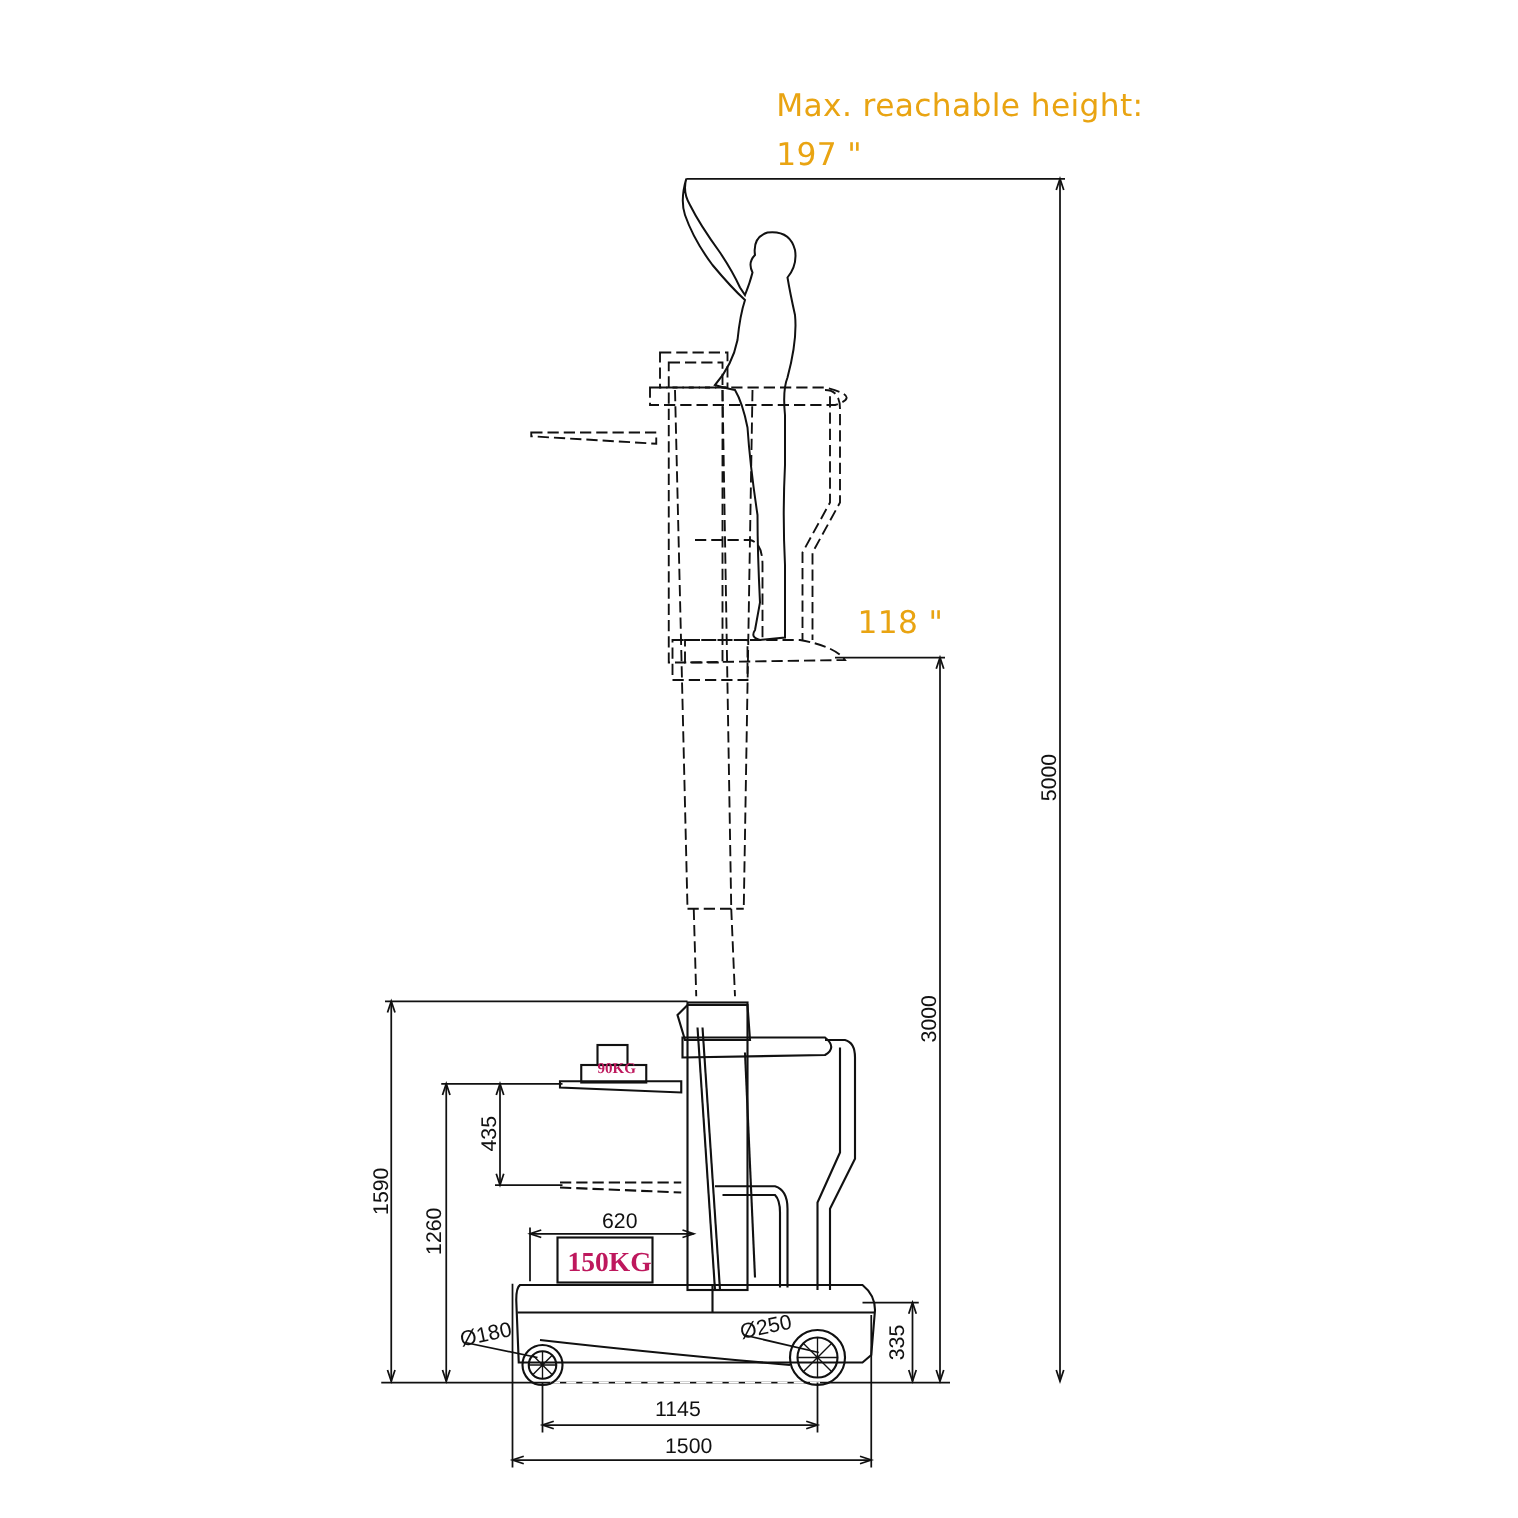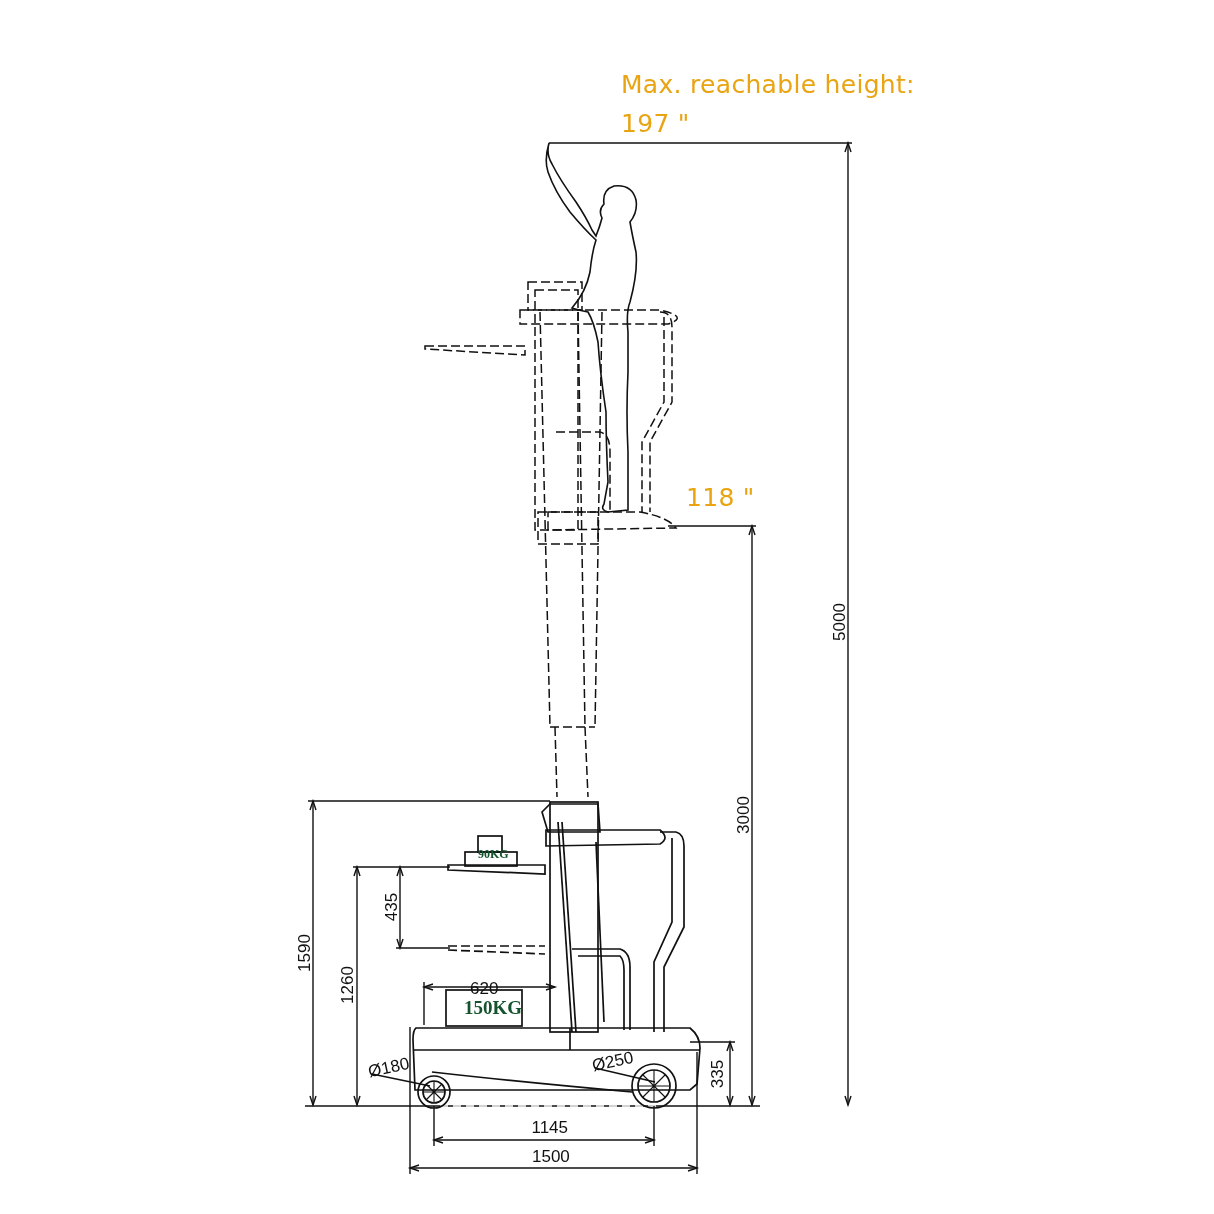--- a/index.html
+++ b/index.html
@@ -1,21 +1,21 @@
 <!DOCTYPE html>
 <html><head>
 <meta charset="utf-8">
 <style>
   html, body { margin: 0; padding: 0; background: #ffffff; }
   body { width: 1214px; height: 1214px; position: relative; overflow: hidden; font-family: "DejaVu Sans", sans-serif; }
   #stage { position: absolute; left: 0; top: 12px; width: 1214px; height: 1214px; }
   .callout { position: absolute; color: #e9a412; font-family: "DejaVu Sans", sans-serif; font-size: 25px; line-height: 38px; white-space: nowrap; letter-spacing: 0.3px; }
   .dim { position: absolute; font-family: "Liberation Sans Narrow", "Liberation Sans", sans-serif; font-size: 17px; color: #111; transform-origin: center center; white-space: nowrap; }
   .dim.rot { transform: rotate(-90deg); }
-  .wt { position: absolute; font-family: "Liberation Serif", serif; font-weight: bold; color: #14532d; white-space: nowrap; }
+  .wt { position: absolute; font-family: "Liberation Serif", serif; font-weight: bold; color: #be185d; white-space: nowrap; }
   svg { position: absolute; left: 0; top: 0; }
 </style>
 </head>
 <body>
 
 <div id="stage">
 
 <svg width="1214" height="1214" viewBox="0 0 1214 1214" fill="none" stroke="#111" stroke-width="1.6">
 
   <g stroke-width="1.4">
@@ -144,23 +144,23 @@
 
 <div class="callout" style="left:621px; top:54px;">Max. reachable height:</div>
 <div class="callout" style="left:621px; top:93px;">197 "</div>
 <div class="callout" style="left:686px; top:467px;">118 "</div>
 
 <div class="dim rot" style="left:818px; top:600px; width:44px; text-align:center;">5000</div>
 <div class="dim rot" style="left:722px; top:793px; width:44px; text-align:center;">3000</div>
 <div class="dim rot" style="left:283px; top:931px; width:44px; text-align:center;">1590</div>
 <div class="dim rot" style="left:326px; top:963px; width:44px; text-align:center;">1260</div>
 <div class="dim rot" style="left:374px; top:885px; width:36px; text-align:center;">435</div>
-<div class="dim" style="left:470px; top:955px; width:40px; text-align:left;margin-top:12px;">620</div>
+<div class="dim" style="left:470px; top:955px; width:40px; text-align:right;">620</div>
 <div class="dim rot" style="left:700px; top:1052px; width:36px; text-align:center;">335</div>
-<div class="dim" style="left:524px; top:1106px; width:44px; text-align:right;">1145</div>
+<div class="dim" style="left:524px; top:1106px; width:44px; text-align:left;">1145</div>
 <div class="dim" style="left:532px; top:1135px; width:44px; ">1500</div>
 <div class="dim" style="left:368px; top:1046px; transform:rotate(-12deg);">Ø180</div>
 <div class="dim" style="left:592px; top:1040px; transform:rotate(-12deg);">Ø250</div>
 
 <div class="wt" style="left:478px; top:835px; font-size:12px;">90KG</div>
-<div class="wt" style="left:454px; top:985px; font-size:19px;margin-left:10px;">150KG</div>
+<div class="wt" style="left:454px; top:985px; font-size:22px;">150KG</div>
 
 </div>
 
 </body></html>

